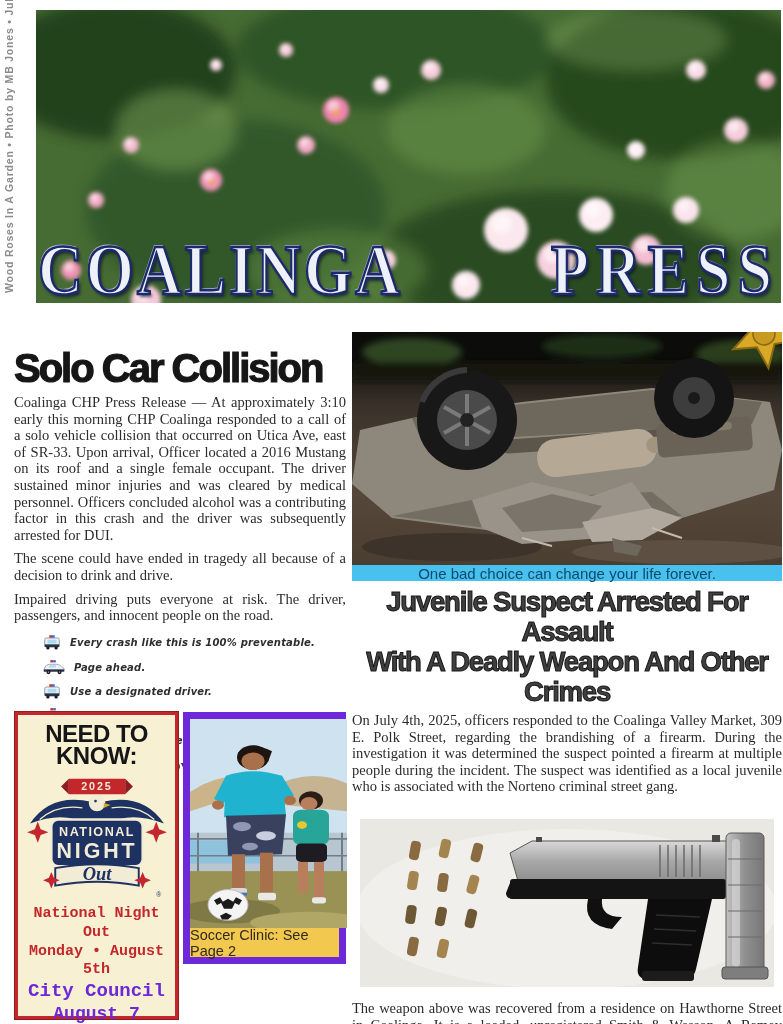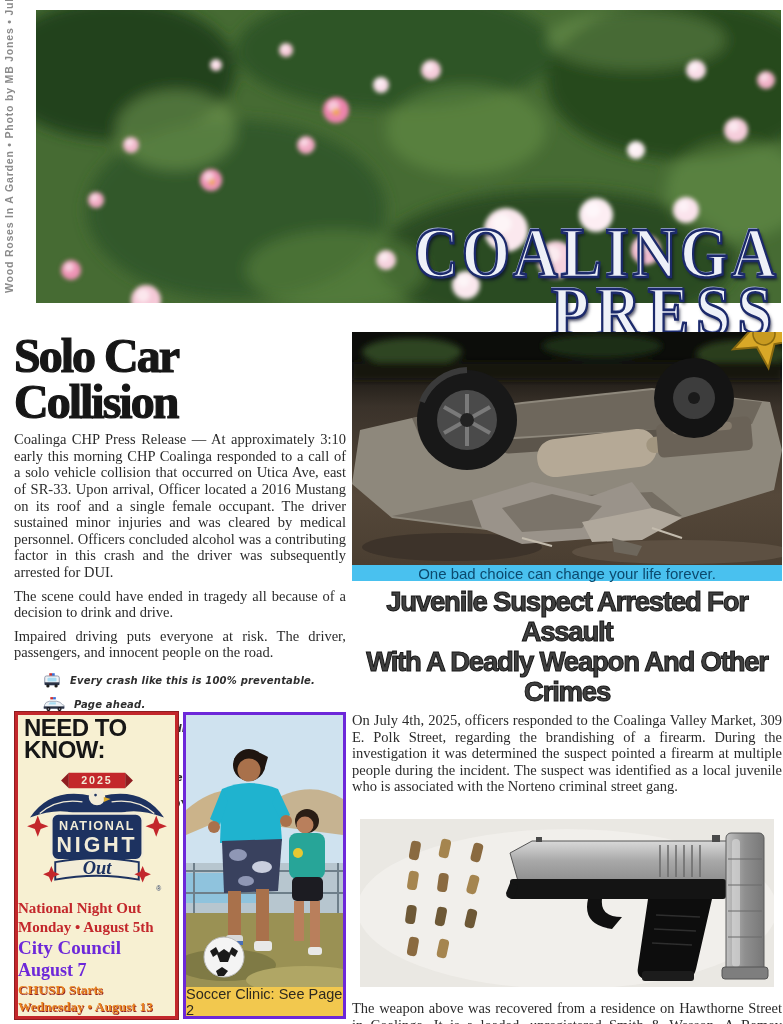--- a/index.html
+++ b/index.html
@@ -9,56 +9,56 @@
   
   .side-credit{position:absolute;left:3px;top:48px;height:245px;
     writing-mode:vertical-rl;transform:rotate(180deg);
     font-family:"Liberation Sans",sans-serif;font-size:10.5px;font-weight:700;
     letter-spacing:.8px;color:#8b8b8b;white-space:nowrap;}
 
   
   .rose-photo{position:absolute;left:36px;top:10px;width:745px;height:293px;margin:0;overflow:hidden;}
   .rose-photo svg{display:block;width:100%;height:100%;}
   .masthead-title{position:absolute;left:36px;top:228px;width:745px;height:76px;
-    display:flex;justify-content:space-between;align-items:flex-end;padding:0 2px;box-sizing:border-box;flex-direction:column;}
+    display:flex;justify-content:space-between;align-items:flex-end;padding:0 2px;box-sizing:border-box;}
   .masthead-title span{font-family:"Liberation Serif",serif;font-weight:700;font-size:62px;line-height:.95;
     color:#eef1f8;-webkit-text-stroke:2.2px #1c2a6b;letter-spacing:3px;
     text-shadow:2px 3px 3px rgba(8,12,40,.7),-1px -1px 0 #aab4d8;transform:scaleY(1.16);transform-origin:bottom;}
   .masthead-title .w2{letter-spacing:7px;}
   .banner{position:absolute;left:12px;top:303px;width:769px;height:29px;
     background:linear-gradient(#3c4ca6 0%,#27348c 55%,#1d2a6e 100%);
     color:#fff;font-variant:small-caps;font-weight:700;font-size:16.5px;letter-spacing:.4px;
     display:flex;align-items:center;justify-content:center;white-space:nowrap;}
 
   
   .col-left{position:absolute;left:14px;top:333px;width:332px;}
-  .col-left h1{margin:0 0 7px 0;font-family:Liberation Serif, serif;font-weight:700;
-    font-size:48px;line-height:.95;letter-spacing:-2px;color:#161616;-webkit-text-stroke:1.2px #161616;}
+  .col-left h1{margin:16px 0 7px 0;font-family:Liberation Sans, sans-serif;font-weight:700;
+    font-size:40px;line-height:.95;letter-spacing:-2px;color:#161616;-webkit-text-stroke:1.2px #161616;}
   .body-p{margin:0 0 7px 0;font-size:14.5px;line-height:16.6px;text-align:justify;color:#2b2b2b;}
   .tips{list-style:none;margin:7px 0 4px 28px;padding:0;}
   .tips li{display:flex;align-items:center;gap:8px;height:24.3px;
     font-family:"DejaVu Sans",sans-serif;font-style:italic;font-weight:600;
     font-size:10px;color:#2e2e2e;letter-spacing:.2px;}
   .tips .car-icon{flex:0 0 auto;display:inline-flex;}
   .closing{margin:4px 0 0 0;font-size:15.5px;}
 
   
   .bottom-row{position:absolute;left:15px;top:712px;width:331px;height:307px;display:flex;gap:5px;}
   .ntk-box{box-sizing:border-box;width:163px;height:307px;background:#f7f0d2;
-    border:3px solid #c3272b;outline:1px solid #8f1d20;}
+    border:3px solid #c3272b;outline:1px solid #8f1d20;text-align:center;padding-top:6px;}
   .ntk-title{font-family:"Liberation Sans",sans-serif;font-weight:700;font-size:24px;line-height:.92;
     letter-spacing:-.5px;color:#161616;margin:2px 6px 4px;}
   .nno-logo{display:block;margin:0 auto;}
-  .ntk-line{font-family:Liberation Serif, serif;font-weight:700;line-height:1.25;}
+  .ntk-line{font-family:Liberation Mono, monospace;font-weight:700;line-height:1.25;}
   .ntk-red{color:#c3272b;font-size:15px;}
   .ntk-blue{color:#6d28d9;}
   .ntk-blue.big{font-size:19px;line-height:1.2;}
   .ntk-blue.small{font-size:18px;}
   .ntk-orange{color:#e8821e;font-size:13.5px;text-shadow:.7px .7px 0 #8f1d20;}
-  .soccer-fig{box-sizing:border-box;width:163px;height:307px;margin:0;border:3px solid #6d28d9;
+  .soccer-fig{box-sizing:border-box;width:163px;height:252px;margin:0;border:7px solid #6d28d9;
     background:#fef9c3;display:flex;flex-direction:column;}
   .soccer-fig svg{display:block;width:157px;height:272px;}
   .soccer-fig figcaption{height:29px;background:#f2c84e;color:#2e2a20;
     font-family:"Liberation Sans",sans-serif;font-size:14.5px;display:flex;align-items:center;justify-content:center;}
 
   
   .col-right{position:absolute;left:352px;top:332px;width:430px;}
   .crash-fig{margin:0;width:430px;height:233px;overflow:hidden;}
   .crash-fig svg{display:block;width:100%;height:100%;}
   .crash-caption{width:430px;height:16px;background:#49c1ef;color:#0c4a6e;

